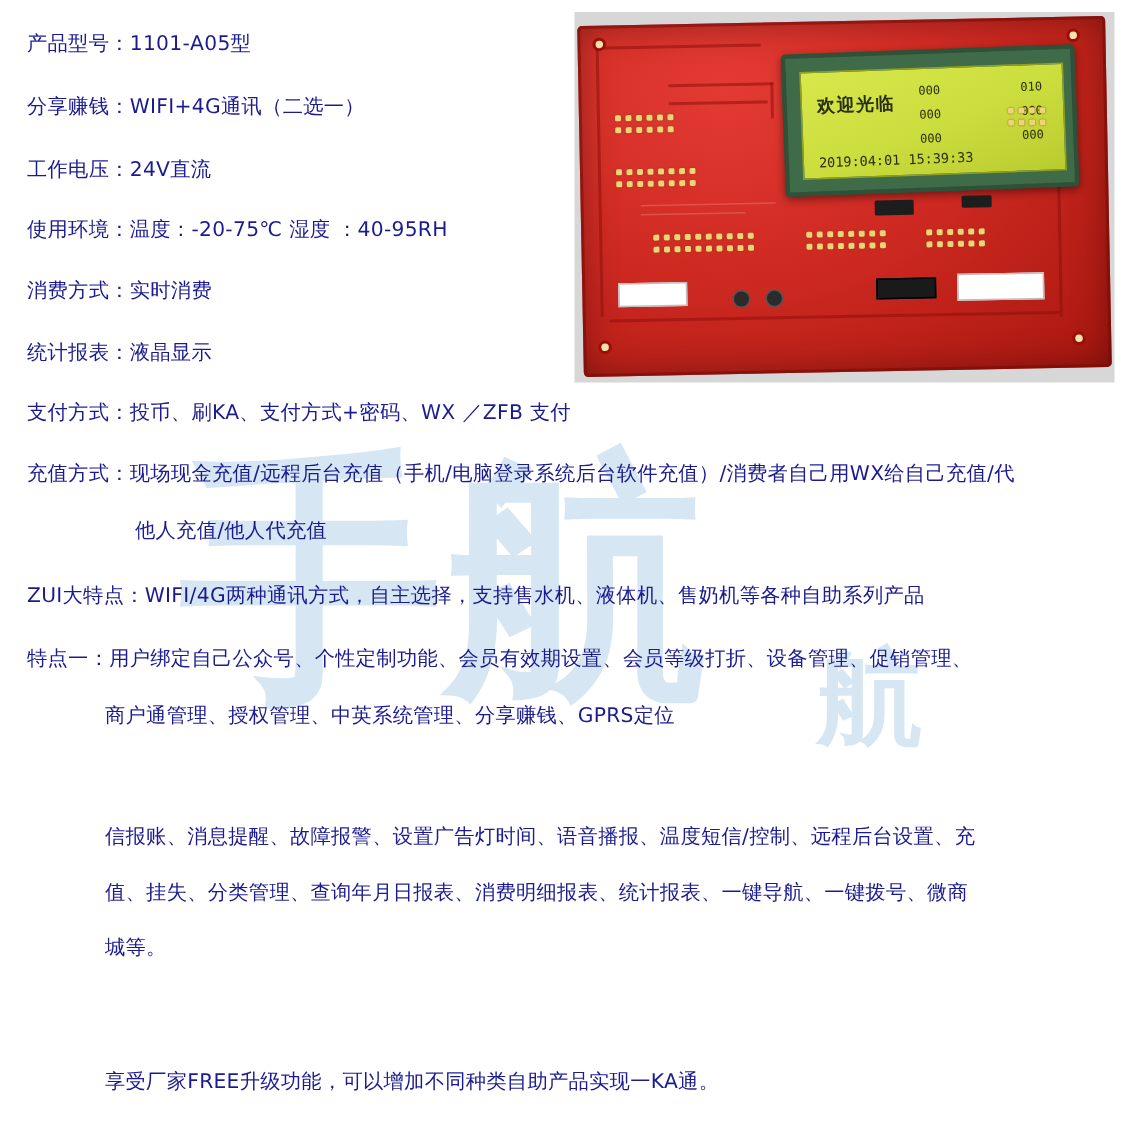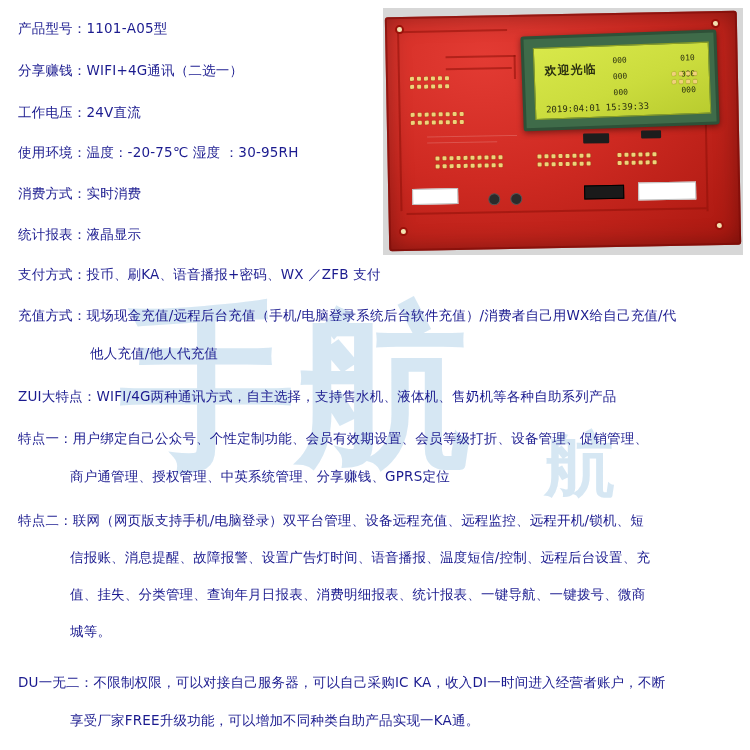--- a/index.html
+++ b/index.html
@@ -327,35 +327,33 @@
       <div class="cap" style="left:100px; top:178px; width:12px; height:12px;"></div>
       <div class="cap" style="left:122px; top:178px; width:12px; height:12px;"></div>
       <div class="conn" style="left:24px; top:172px; width:46px; height:16px;"></div>
     </div>
   </div>
 
   <div id="content">
     <div class="line" style="left:18px; top:20px;">产品型号：1101-A05型</div>
     <div class="line" style="left:18px; top:62px;">分享赚钱：WIFI+4G通讯（二选一）</div>
     <div class="line" style="left:18px; top:104px;">工作电压：24V直流</div>
-    <div class="line" style="left:18px; top:144px;">使用环境：温度：-20-75℃   湿度 ：30-95RH</div>
+    <div class="line" style="left:18px; top:144px;">使用环境：温度：-20-75℃   湿度 ：40-95RH</div>
     <div class="line" style="left:18px; top:185px;">消费方式：实时消费</div>
     <div class="line" style="left:18px; top:226px;">统计报表：液晶显示</div>
-    <div class="line" style="left:18px; top:266px;">支付方式：投币、刷KA、语音播报+密码、WX ／ZFB 支付</div>
+    <div class="line" style="left:18px; top:266px;">支付方式：投币、刷KA、支付方式+密码、WX ／ZFB 支付</div>
 
     <div class="line" style="left:18px; top:307px;">充值方式：现场现金充值/远程后台充值（手机/电脑登录系统后台软件充值）/消费者自己用WX给自己充值/代</div>
     <div class="line" style="left:90px; top:345px;">他人充值/他人代充值</div>
 
     <div class="line" style="left:18px; top:388px;text-align:center;">ZUI大特点：WIFI/4G两种通讯方式，自主选择，支持售水机、液体机、售奶机等各种自助系列产品</div>
 
     <div class="line" style="left:18px; top:430px;">特点一：用户绑定自己公众号、个性定制功能、会员有效期设置、会员等级打折、设备管理、促销管理、</div>
     <div class="line" style="left:70px; top:468px;">商户通管理、授权管理、中英系统管理、分享赚钱、GPRS定位</div>
 
-    <div class="line" style="left:18px; top:512px;">特点二：联网（网页版支持手机/电脑登录）双平台管理、设备远程充值、远程监控、远程开机/锁机、短</div>
     <div class="line" style="left:70px; top:549px;">信报账、消息提醒、故障报警、设置广告灯时间、语音播报、温度短信/控制、远程后台设置、充</div>
     <div class="line" style="left:70px; top:586px;">值、挂失、分类管理、查询年月日报表、消费明细报表、统计报表、一键导航、一键拨号、微商</div>
     <div class="line" style="left:70px; top:623px;">城等。</div>
 
-    <div class="line" style="left:18px; top:674px;">DU一无二：不限制权限，可以对接自己服务器，可以自己采购IC KA，收入DI一时间进入经营者账户，不断</div>
     <div class="line" style="left:70px; top:712px;">享受厂家FREE升级功能，可以增加不同种类自助产品实现一KA通。</div>
   </div>
 
 </div>
 
 </body></html>

